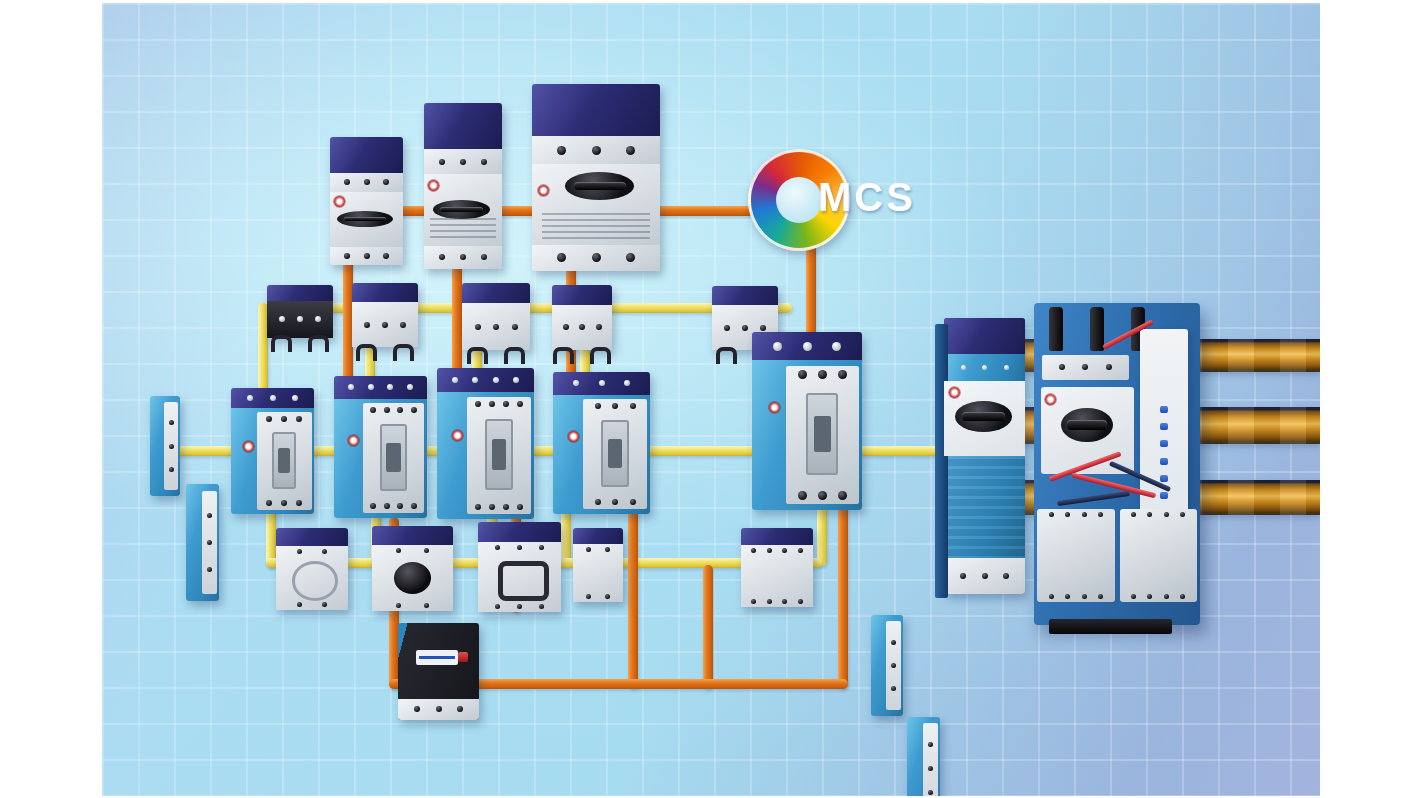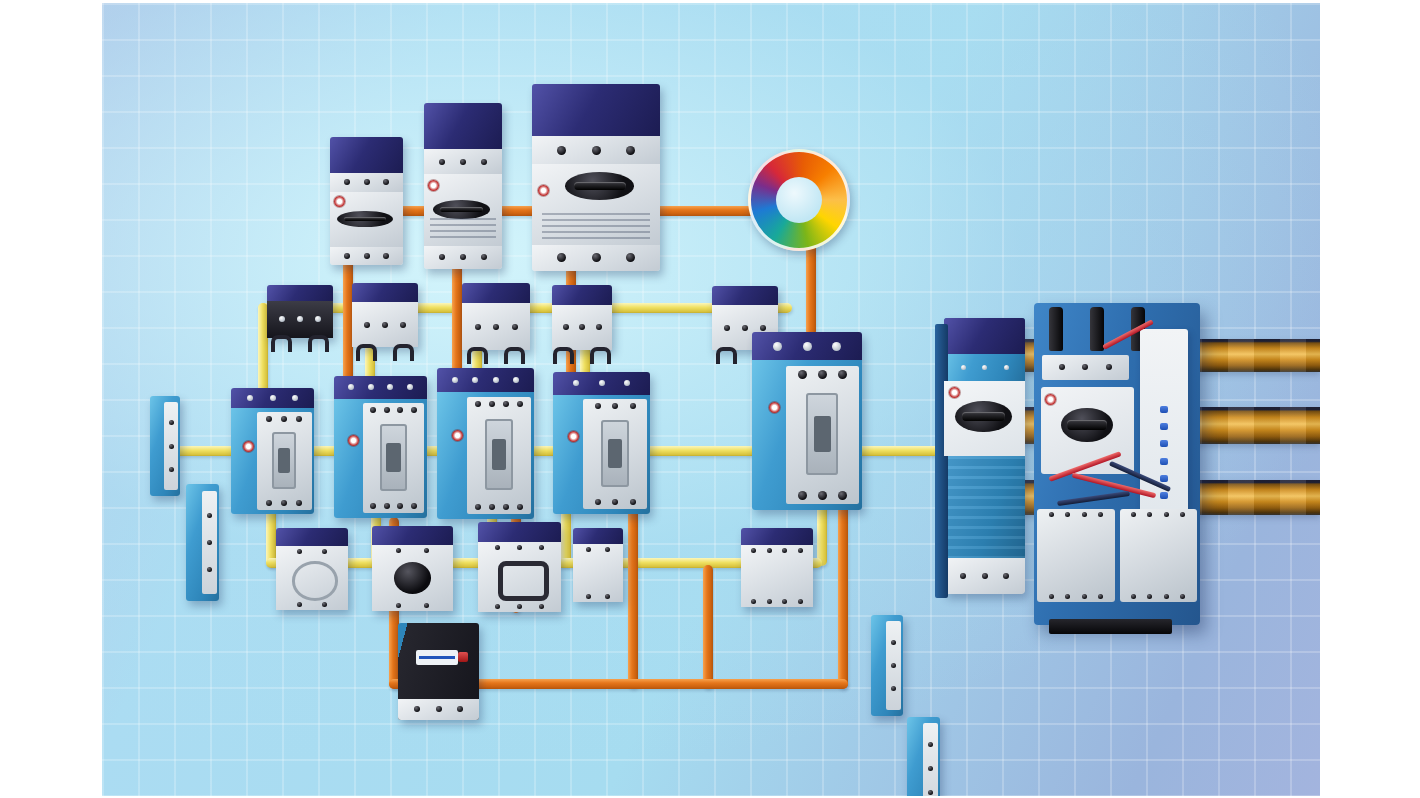--- a/index.html
+++ b/index.html
@@ -174,20 +174,21 @@
       <div class="bstrip steel dots">
           <span class="dot"></span>
           <span class="dot"></span>
           <span class="dot"></span>
         </div>
     </div>
 
     <div class="mcsring" style="left:646px;top:146px;width:96px;height:96px">
       <div class="hole"></div>
     </div>
+    <div class="mcstext" style="left:716px;top:172px;width:140px;height:44px;font-size:40px;line-height:44px">MCS</div>
 
     <div class="dev aux2" style="left:165px;top:282px;width:66px;height:53px">
       <div class="atop navy"></div>
       <div class="amid darkface dots silver small">
           <span class="dot"></span>
           <span class="dot"></span>
           <span class="dot"></span>
         </div>
       <div class="forkrow">
           <span class="fork"></span>

